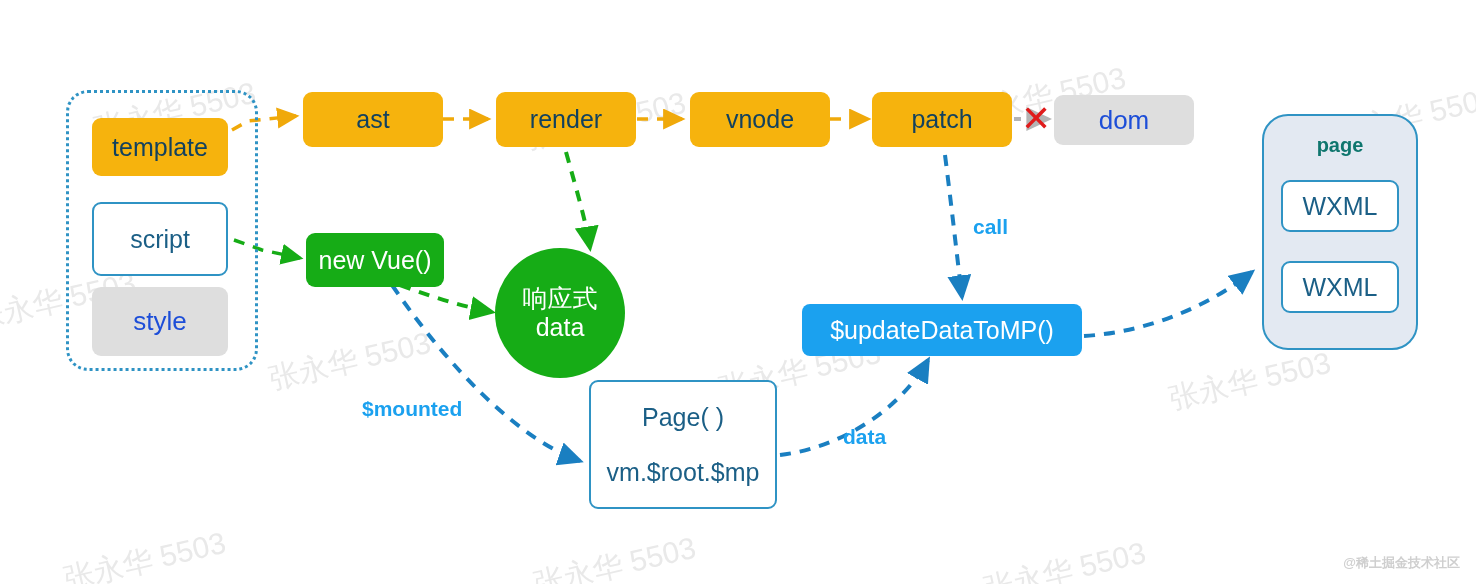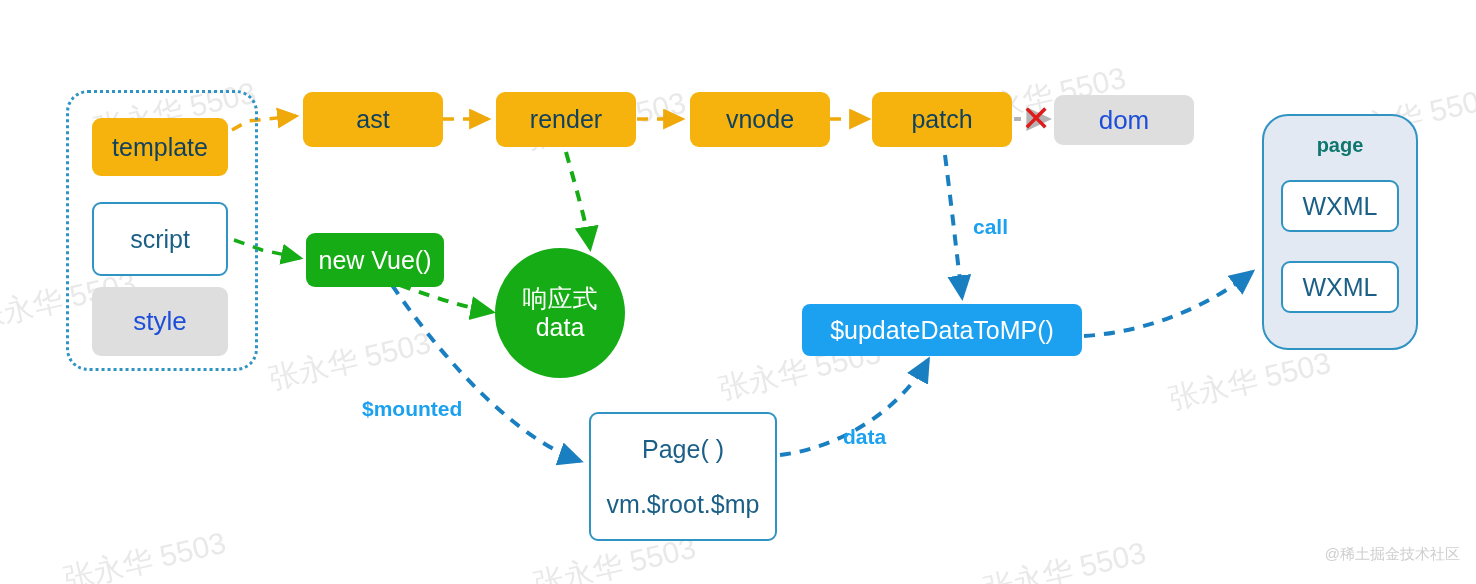--- a/index.html
+++ b/index.html
@@ -129,25 +129,26 @@
     color: #1ba1ef;
     font-weight: bold;
     font-size: 21px;
     white-space: nowrap;
     z-index: 4;
   }
   
   #footer-wm {
     position: absolute;
     right: 16px;
-    bottom: 20px;
+    bottom: 12px;
     color: #cfcfcf;
-    font-size: 15px;
+    font-size: 13px;
     z-index: 5;
     white-space: nowrap;
+    font-weight: bold;
   }
 </style>
 </head>
 <body>
 
 <div id="canvas">
 
   <div id="wm-layer">
     <div class="wm" style="left:90px;  top:110px;">张永华 5503</div>
     <div class="wm" style="left:520px; top:120px;">张永华 5503</div>
@@ -243,21 +244,21 @@
 
   <div class="node n-circle" style="left:495px; top:248px; width:130px; height:130px;">
     <span>响应式</span>
     <span>data</span>
   </div>
 
   <div class="node n-blue-solid" style="left:802px; top:304px; width:280px; height:52px;">
     <span>$updateDataToMP()</span>
   </div>
 
-  <div class="node n-outline-blue" style="left:589px; top:412px; width:188px; height:129px;">
+  <div class="node n-outline-blue" style="left:589px; top:380px; width:188px; height:129px;">
     <span>Page( )</span>
     <span>vm.$root.$mp</span>
   </div>
 
   <div class="grp-page" style="left:1262px; top:114px; width:156px; height:236px;">
     <div class="grp-page-title">page</div>
   </div>
   <div class="node n-outline" style="left:1281px; top:180px; width:118px; height:52px;">
     <span>WXML</span>
   </div>

